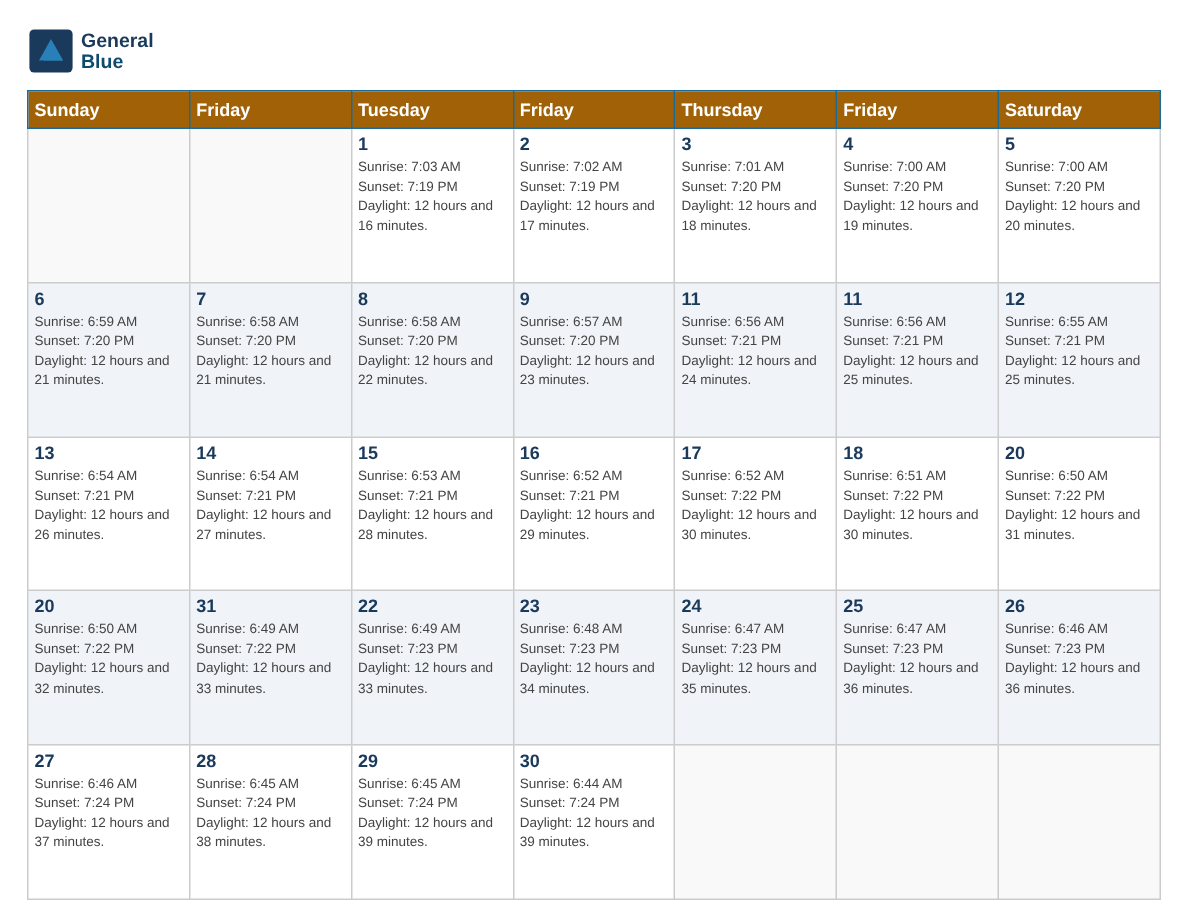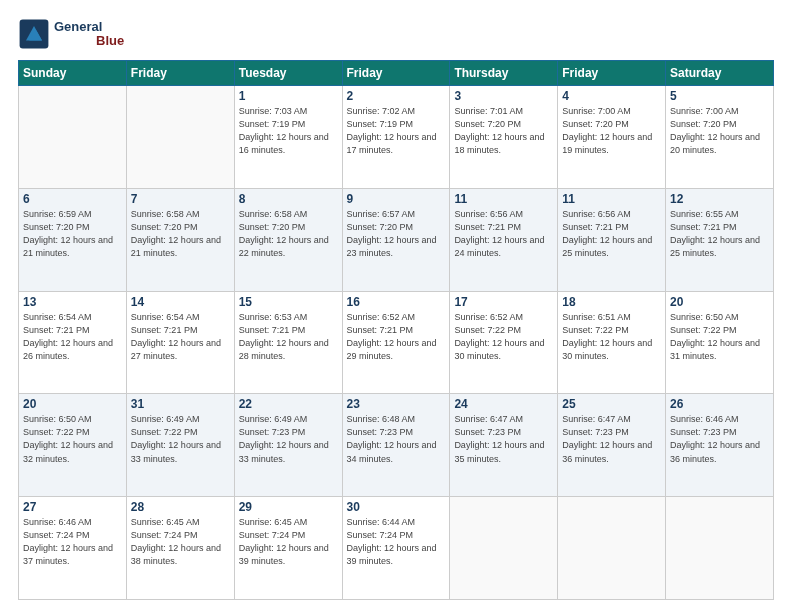--- a/index.html
+++ b/index.html
@@ -27,22 +27,21 @@
       display: flex;
       align-items: center;
     }
     .logo-text {
       font-size: 13px;
       font-weight: bold;
       color: #1a3a5c;
       line-height: 1.1;
     }
     .logo-text span {
-      color: #7f1d1d;
-      margin-left: 42px;
+      color: #0c4a6e;
     }
     .logo-icon {
       width: 32px;
       height: 32px;
       margin-right: 4px;
     }
     .title-block {
       text-align: right;
     }
     .calendar-title {
@@ -55,21 +54,21 @@
       color: #555;
     }
     .calendar {
       flex: 1;
       border: 1px solid #ccc;
       border-collapse: collapse;
       width: 100%;
       table-layout: fixed;
     }
     .calendar th {
-      background: #0f766e;
+      background: #a16207;
       color: #fff;
       font-size: 12px;
       font-weight: bold;
       padding: 5px 4px;
       text-align: left;
       border: 1px solid #1a6a9a;
     }
     .calendar td {
       border: 1px solid #ccc;
       vertical-align: top;

